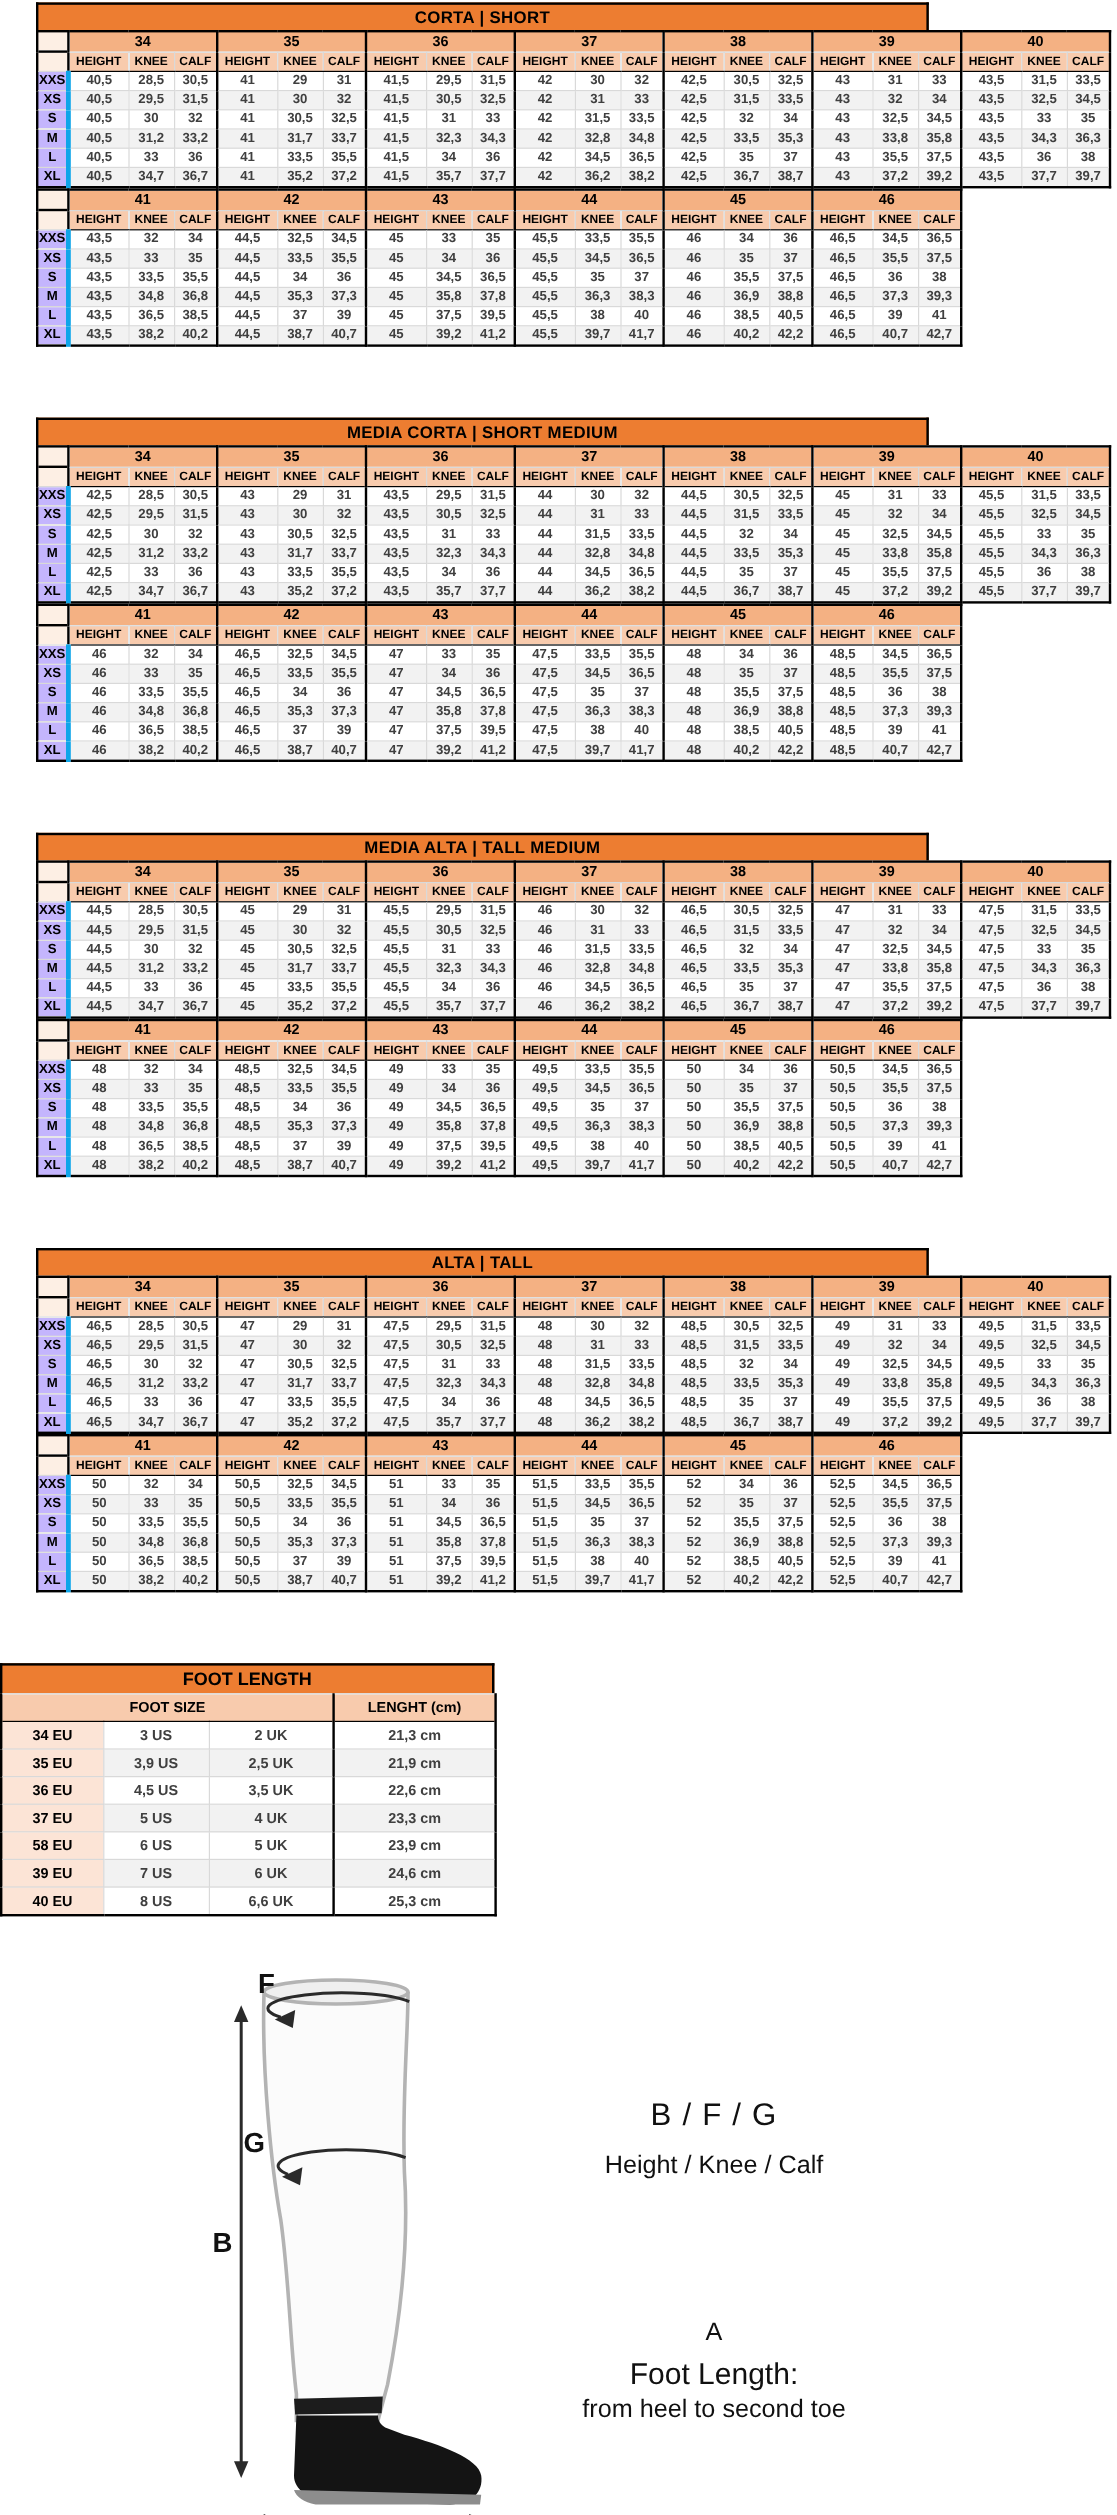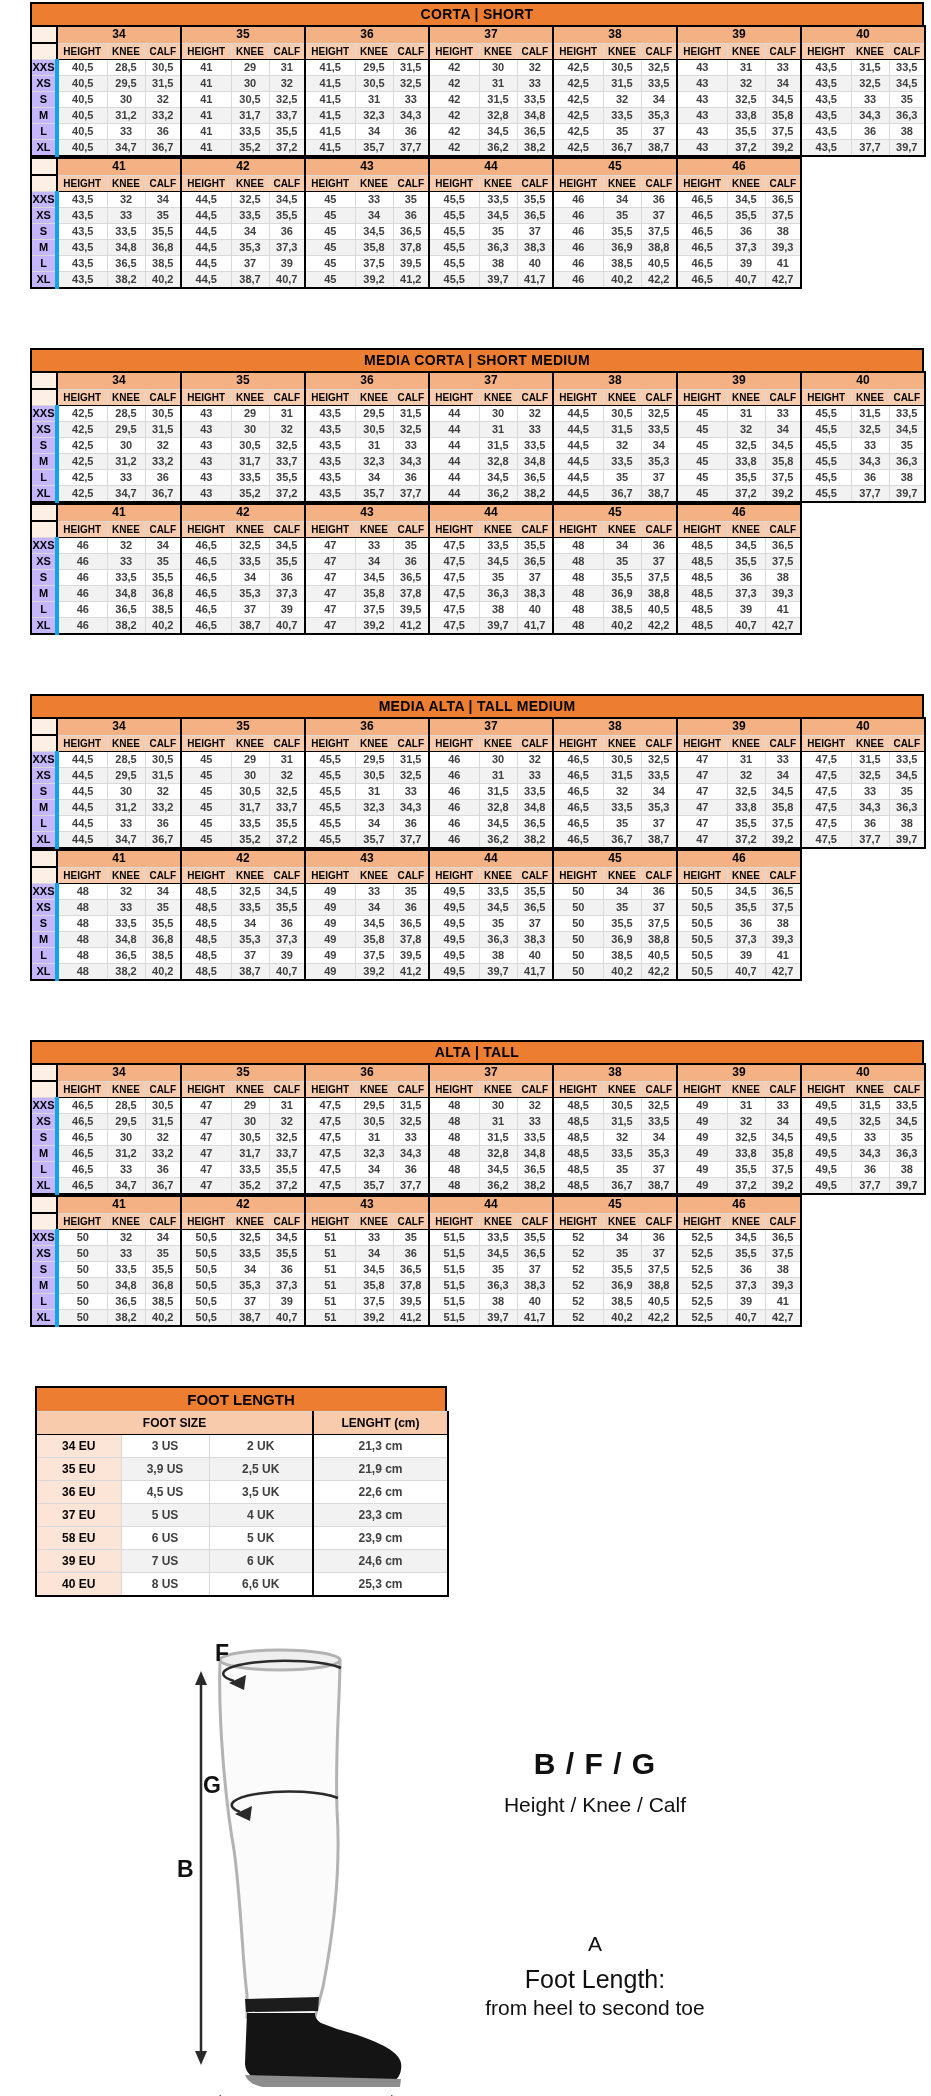--- a/index.html
+++ b/index.html
@@ -2,21 +2,21 @@
 <html><head>
 <meta charset="utf-8">
 <style>
   html,body{margin:0;padding:0;background:#fff;}
   body{width:931px;font-family:"Liberation Sans",sans-serif;-webkit-font-smoothing:antialiased;}
 
   
   .tables-wrap{padding-top:2px;}
   .block{margin:0 0 59px 30px;}
   .block .ttl{
-    width:894px;box-sizing:border-box;background:#ED7D31;
+    width:744px;box-sizing:border-box;background:#ED7D31;
     border:2px solid #000;border-bottom:none;
     text-align:center;font-weight:bold;font-size:14px;color:#000;
     padding:2px 0 3px 0;letter-spacing:.3px;
   }
   table.grid{border-collapse:collapse;table-layout:fixed;}
   .grid td{
     height:15px;line-height:15px;padding:0;text-align:center;
     border:1px solid #d9d9d9;font-size:11px;color:#3f3f3f;font-weight:bold;
     overflow:hidden;white-space:nowrap;
   }
@@ -28,21 +28,21 @@
     border-left:2px solid #000;border-right:2px solid #000;border-top:2px solid #000;}
   .grid td.mh{background:#F8CBAD;color:#000;font-size:10px;border-bottom:1px solid #000;}
   .grid td.gs{border-left:2px solid #000;}
   .grid td.ge{border-right:2px solid #000;}
   .grid td.corner{background:#FDEFE4;border-left:2px solid #000;border-right:2px solid #000;border-top:2px solid #000;}
   .grid td.rl{background:#c4b5fd;color:#000;border-left:2px solid #000;border-right:4px solid #0ea5e9;}
   .grid tr.alt td.v{background:#f2f2f2;}
   .grid tr.last td{border-bottom:2px solid #000;}
 
   
-  .foot-wrap{margin:0 0 0 19px;width:412px;padding-left:16px;}
+  .foot-wrap{margin:0 0 0 0;width:412px;}
   .foot-title{
     box-sizing:border-box;background:#ED7D31;border:2px solid #000;border-bottom:none;
     text-align:center;font-weight:bold;font-size:15px;color:#000;padding:3px 0;
   }
   table.foot-grid{border-collapse:collapse;table-layout:fixed;width:412px;}
   .foot-grid col.f-eu{width:85px;}
   .foot-grid col.f-us{width:88px;}
   .foot-grid col.f-uk{width:104px;}
   .foot-grid col.f-len{width:135px;}
   .foot-grid td{
@@ -55,21 +55,21 @@
   .foot-grid td.eu{background:#FCE4D6;color:#000;}
   .foot-grid tr.alt td.wv{background:#f2f2f2;}
   .foot-grid td.b-l{border-left:2px solid #000;}
   .foot-grid td.b-r{border-right:2px solid #000;}
   .foot-grid tr.last td{border-bottom:2px solid #000;}
 
   
   .figure{position:relative;height:495px;margin-top:38px;}
   .figure svg{position:absolute;left:95px;top:0;}
   .cap{position:absolute;left:430px;width:330px;text-align:center;color:#101010;}
-  .cap1{top:112px;font-size:30px;letter-spacing:1px;font-weight:bold;}
+  .cap1{top:112px;font-size:26px;letter-spacing:1px;}
   .cap2{top:158px;font-size:21px;}
   .cap3{top:297px;font-size:21px;}
   .cap4{top:330px;font-size:25px;}
   .cap5{top:361px;font-size:21px;}
 </style>
 </head>
 <body>
 
 <div class="tables-wrap" id="size-tables">
     <section class="block">

